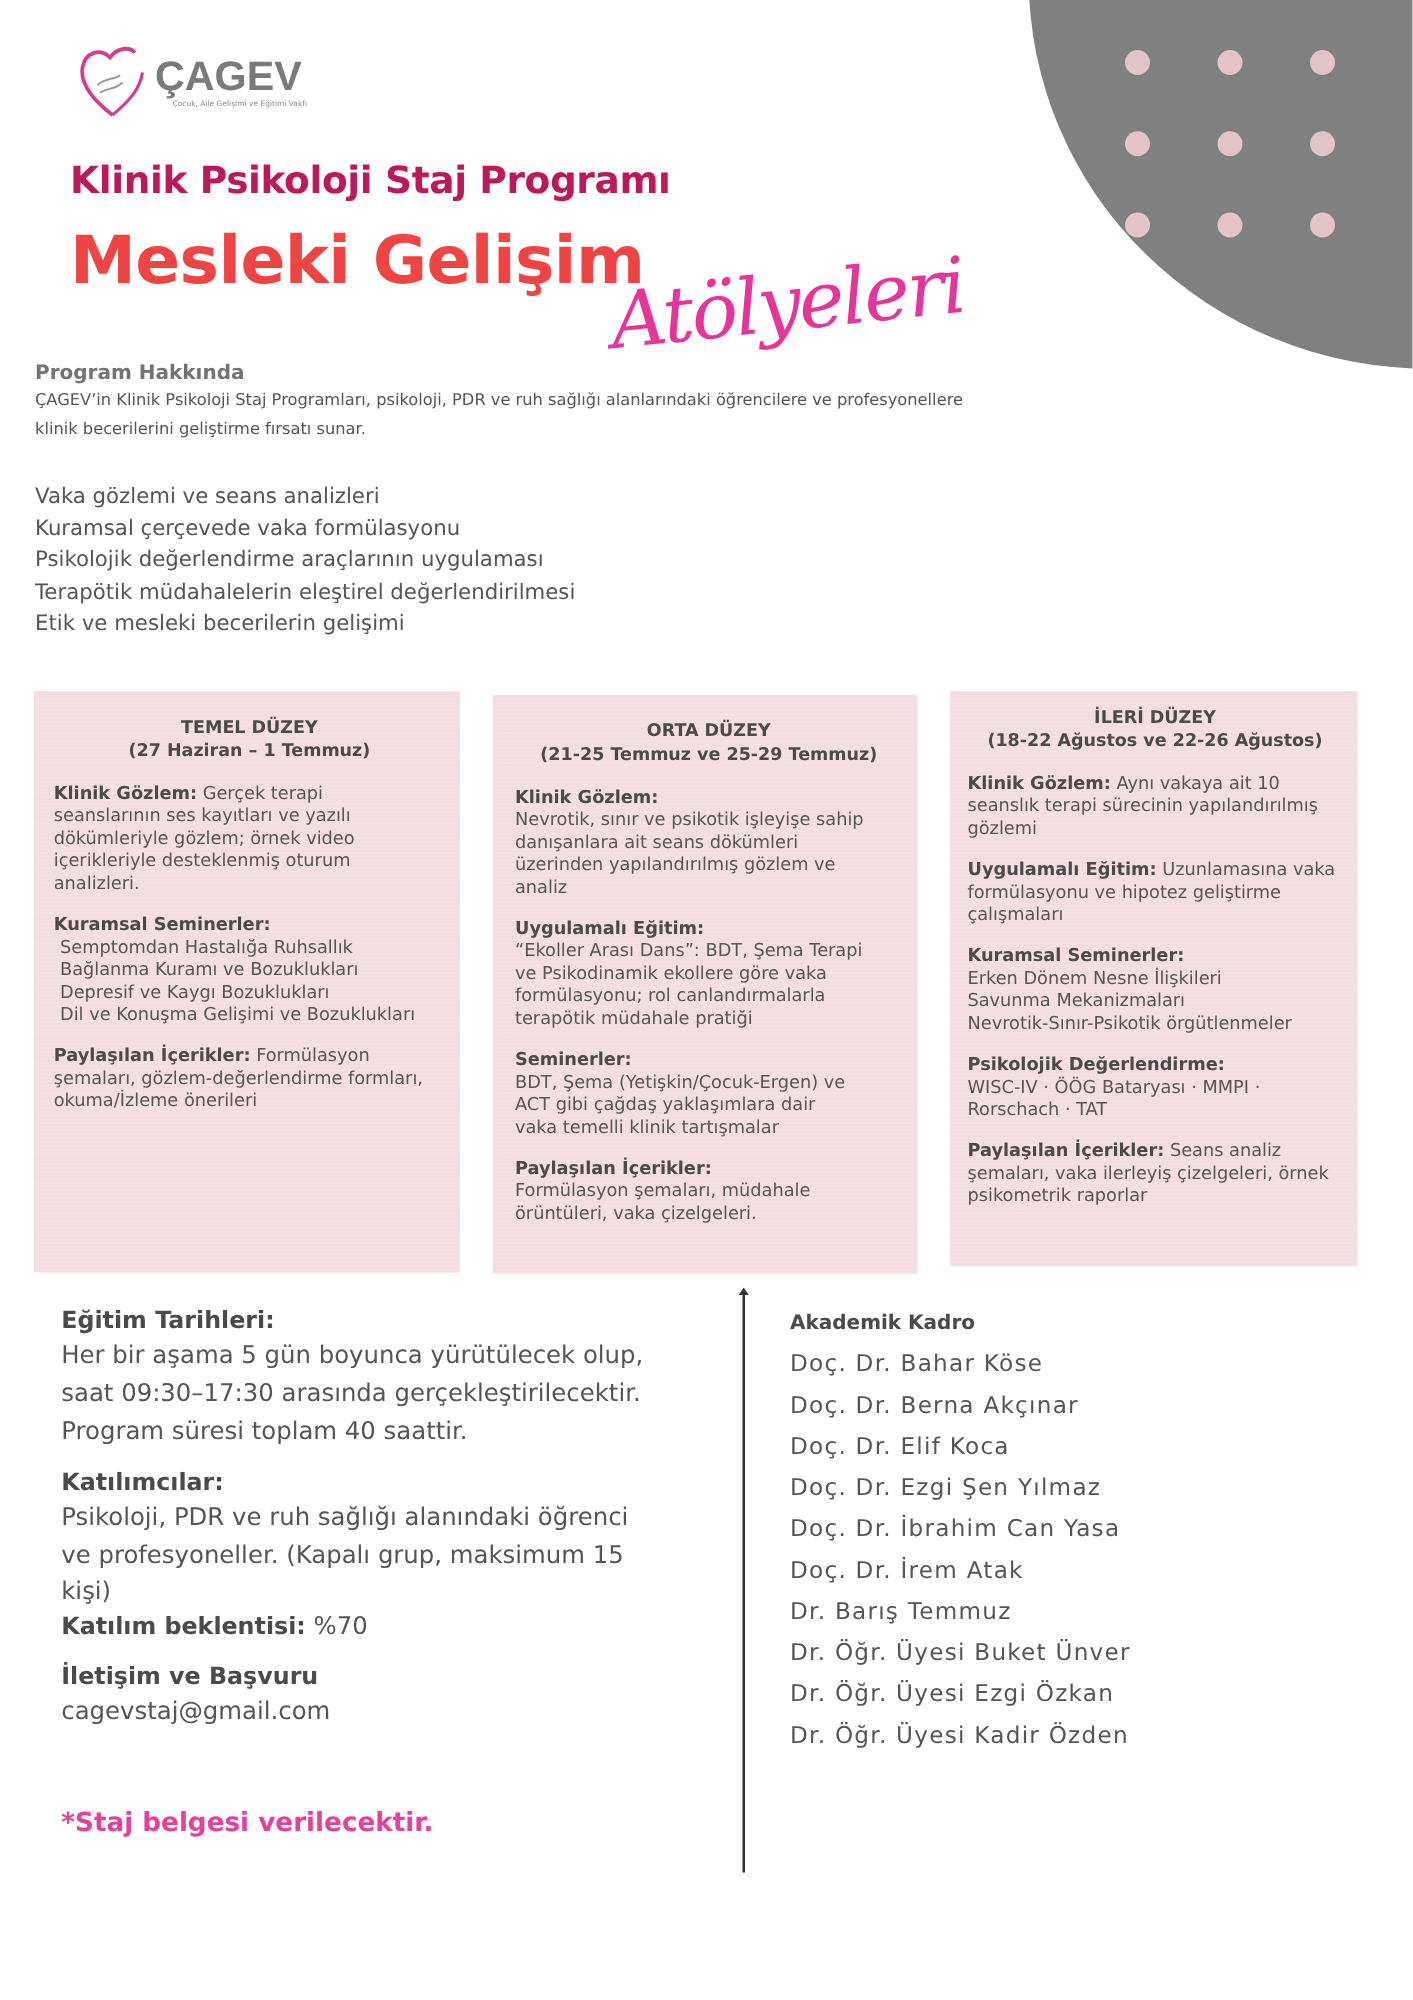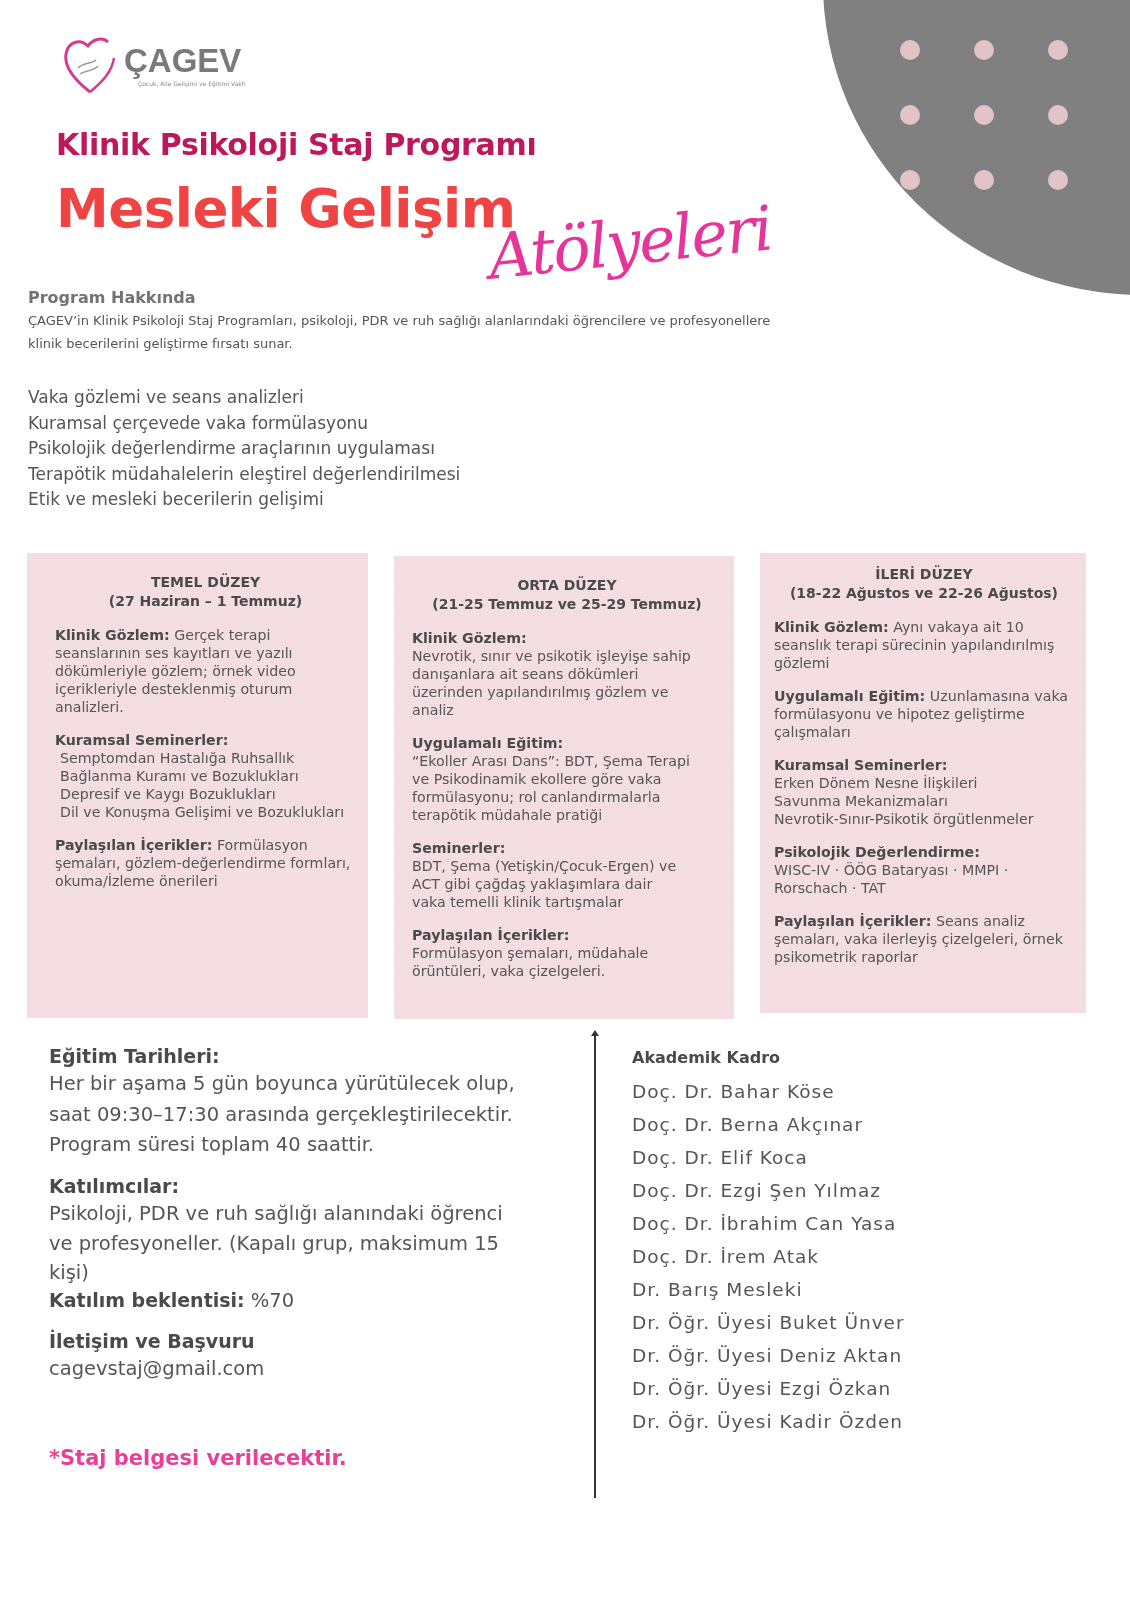--- a/index.html
+++ b/index.html
@@ -43,21 +43,21 @@
     .about { position: absolute; left: 28px; top: 287px; width: 1080px; }
     .sec-head { font-size: 16px; font-weight: bold; color: #737373; line-height: 22px; }
     .about-text { font-size: 13px; color: #555; line-height: 23px; }
     .gains { position: absolute; left: 28px; top: 385px; }
     .gain-item { font-size: 17px; color: #555; line-height: 25.5px; }
 
     .card {
       position: absolute; background: #f3dde1; padding: 0 12px;
       background-image: repeating-linear-gradient(180deg, rgba(255,255,255,0.08) 0px, rgba(255,255,255,0.08) 1px, rgba(0,0,0,0) 1px, rgba(0,0,0,0) 3px);
     }
-    .card-1 { left: 27px; top: 553px; width: 341px; height: 465px; padding-left: 28px; }
+    .card-1 { left: 27px; top: 553px; width: 341px; height: 465px; padding-left: 16px; }
     .card-2 { left: 394px; top: 556px; width: 340px; height: 463px; padding-left: 18px; }
     .card-3 { left: 760px; top: 553px; width: 326px; height: 460px; padding-left: 14px; }
     .card-title { text-align: center; font-size: 14px; font-weight: bold; color: #4a4a4a; line-height: 19px; }
     .card-1 .card-title { margin-top: 20px; }
     .card-2 .card-title { margin-top: 20px; }
     .card-3 .card-title { margin-top: 12px; }
     .block { margin-top: 15px; font-size: 14.2px; line-height: 18px; color: #555; }
     .card-1 .block:first-of-type { margin-top: 14px; }
     .block-label { font-weight: bold; color: #4a4a4a; }
     .sub-lines { padding-left: 5px; }
@@ -238,18 +238,17 @@
 <div class="divider"></div>
 
 <div class="faculty">
   <div class="fac-head">Akademik Kadro</div>
   <div class="fac-item">Doç. Dr. Bahar Köse</div>
   <div class="fac-item">Doç. Dr. Berna Akçınar</div>
   <div class="fac-item">Doç. Dr. Elif Koca</div>
   <div class="fac-item">Doç. Dr. Ezgi Şen Yılmaz</div>
   <div class="fac-item">Doç. Dr. İbrahim Can Yasa</div>
   <div class="fac-item">Doç. Dr. İrem Atak</div>
-  <div class="fac-item">Dr. Barış Mesleki</div>
+  <div class="fac-item">Dr. Barış Temmuz</div>
   <div class="fac-item">Dr. Öğr. Üyesi Buket Ünver</div>
-  <div class="fac-item">Dr. Öğr. Üyesi Deniz Aktan</div>
   <div class="fac-item">Dr. Öğr. Üyesi Ezgi Özkan</div>
   <div class="fac-item">Dr. Öğr. Üyesi Kadir Özden</div>
 </div>
 
 </body></html>

